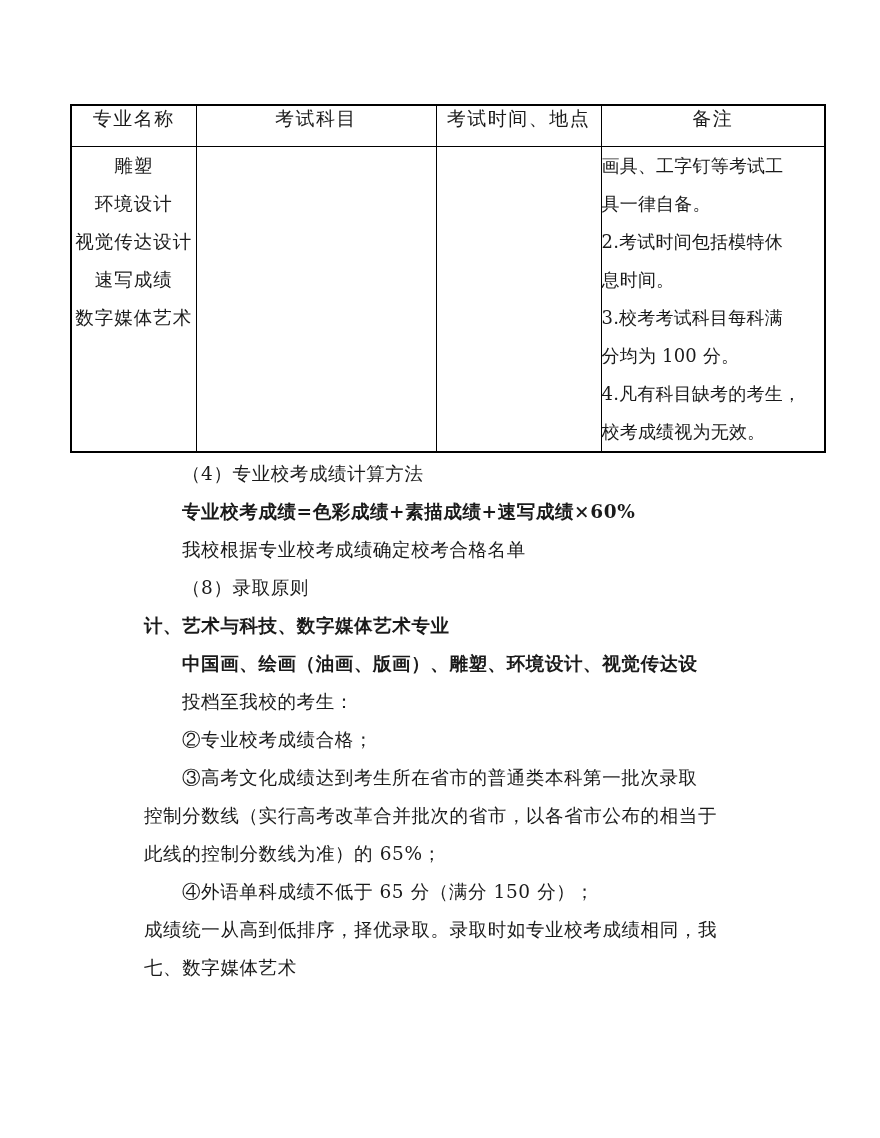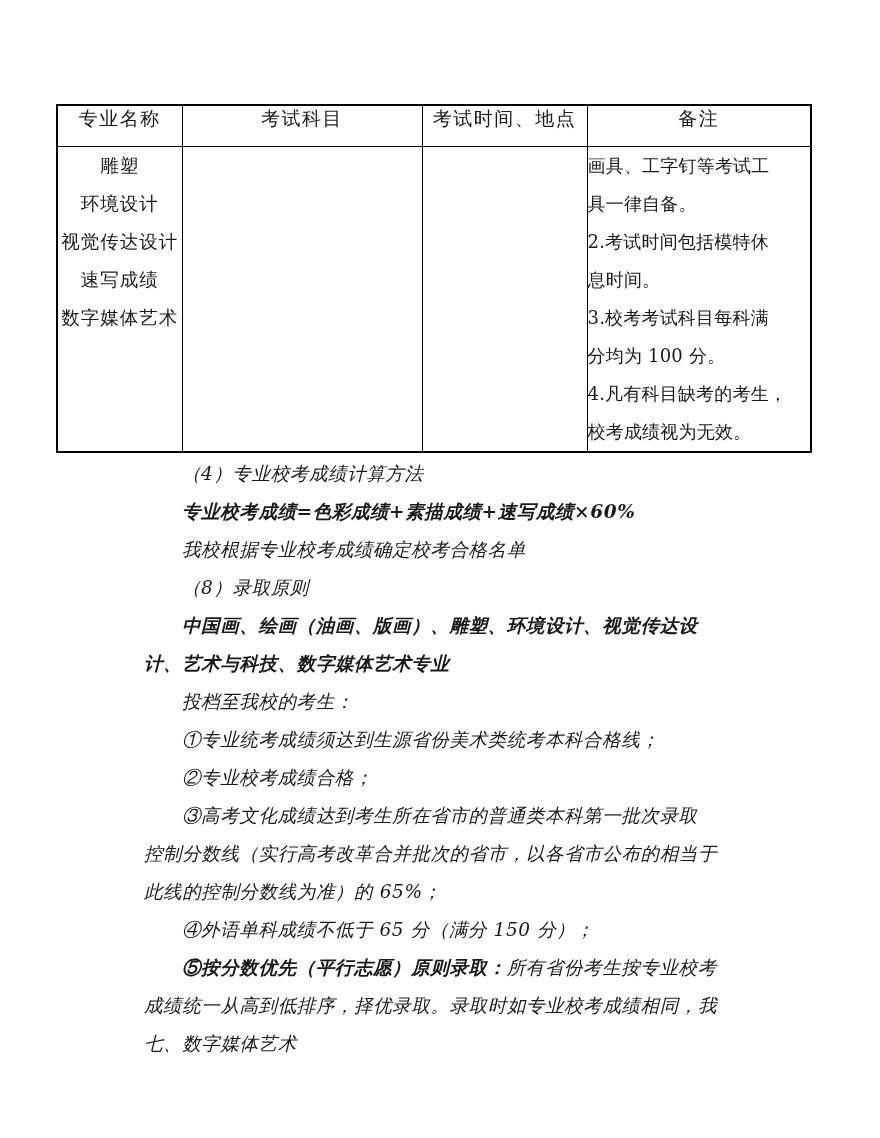--- a/index.html
+++ b/index.html
@@ -20,21 +20,21 @@
     position: absolute;
     top: 0; left: 0;
     width: 880px;
     height: 1138px;
     overflow: hidden;
   }
 
   
   .exam-table-wrap {
     position: absolute;
-    left: 56px;
+    left: 70px;
     top: 104px;
     width: 754px;
   }
   table.exam-table {
     border-collapse: collapse;
     width: 754px;
     table-layout: fixed;
     border: 2.5px solid #000;
   }
   table.exam-table td,
@@ -83,21 +83,20 @@
     letter-spacing: 0.2px;
     white-space: nowrap;
   }
 
   
   .body-text {
     position: absolute;
     left: 144px;
     top: 455px;
     width: 616px;
-    font-style: italic;
   }
   .p-line {
     font-size: 18.5px;
     line-height: 38px;
     letter-spacing: 0.6px;
     white-space: nowrap;
   }
   .indent-1 { text-indent: 38px; }
   .indent-0 { text-indent: 0; }
   .bold { font-weight: bold; }
@@ -157,35 +156,33 @@
   <div class="body-text">
 
     <div class="p-line indent-1">（4）专业校考成绩计算方法</div>
 
     <div class="p-line indent-1 bold">专业校考成绩=色彩成绩+素描成绩+速写成绩×60%</div>
 
     <div class="p-line indent-1">我校根据专业校考成绩确定校考合格名单</div>
 
     <div class="p-line indent-1">（8）录取原则</div>
 
+    <div class="p-line indent-0 bold">计、艺术与科技、数字媒体艺术专业</div>
     <div class="p-line indent-1 bold">中国画、绘画（油画、版画）、雕塑、环境设计、视觉传达设</div>
-    <div class="p-line indent-0 bold">计、艺术与科技、数字媒体艺术专业</div>
 
     <div class="p-line indent-1">投档至我校的考生：</div>
 
-    <div class="p-line indent-1">①专业统考成绩须达到生源省份美术类统考本科合格线；</div>
 
     <div class="p-line indent-1">②专业校考成绩合格；</div>
 
     <div class="p-line indent-1">③高考文化成绩达到考生所在省市的普通类本科第一批次录取</div>
     <div class="p-line indent-0">控制分数线（实行高考改革合并批次的省市，以各省市公布的相当于</div>
     <div class="p-line indent-0">此线的控制分数线为准）的 65%；</div>
 
     <div class="p-line indent-1">④外语单科成绩不低于 65 分（满分 150 分）；</div>
 
-    <div class="p-line indent-1 mix-bold-head"><span class="bold-head">⑤按分数优先（平行志愿）原则录取：</span><span>所有省份考生按专业校考</span></div>
     <div class="p-line indent-0">成绩统一从高到低排序，择优录取。录取时如专业校考成绩相同，我</div>
 
     <div class="p-line indent-0">七、数字媒体艺术</div>
 
   </div>
 
 </div>
 
 </body></html>

